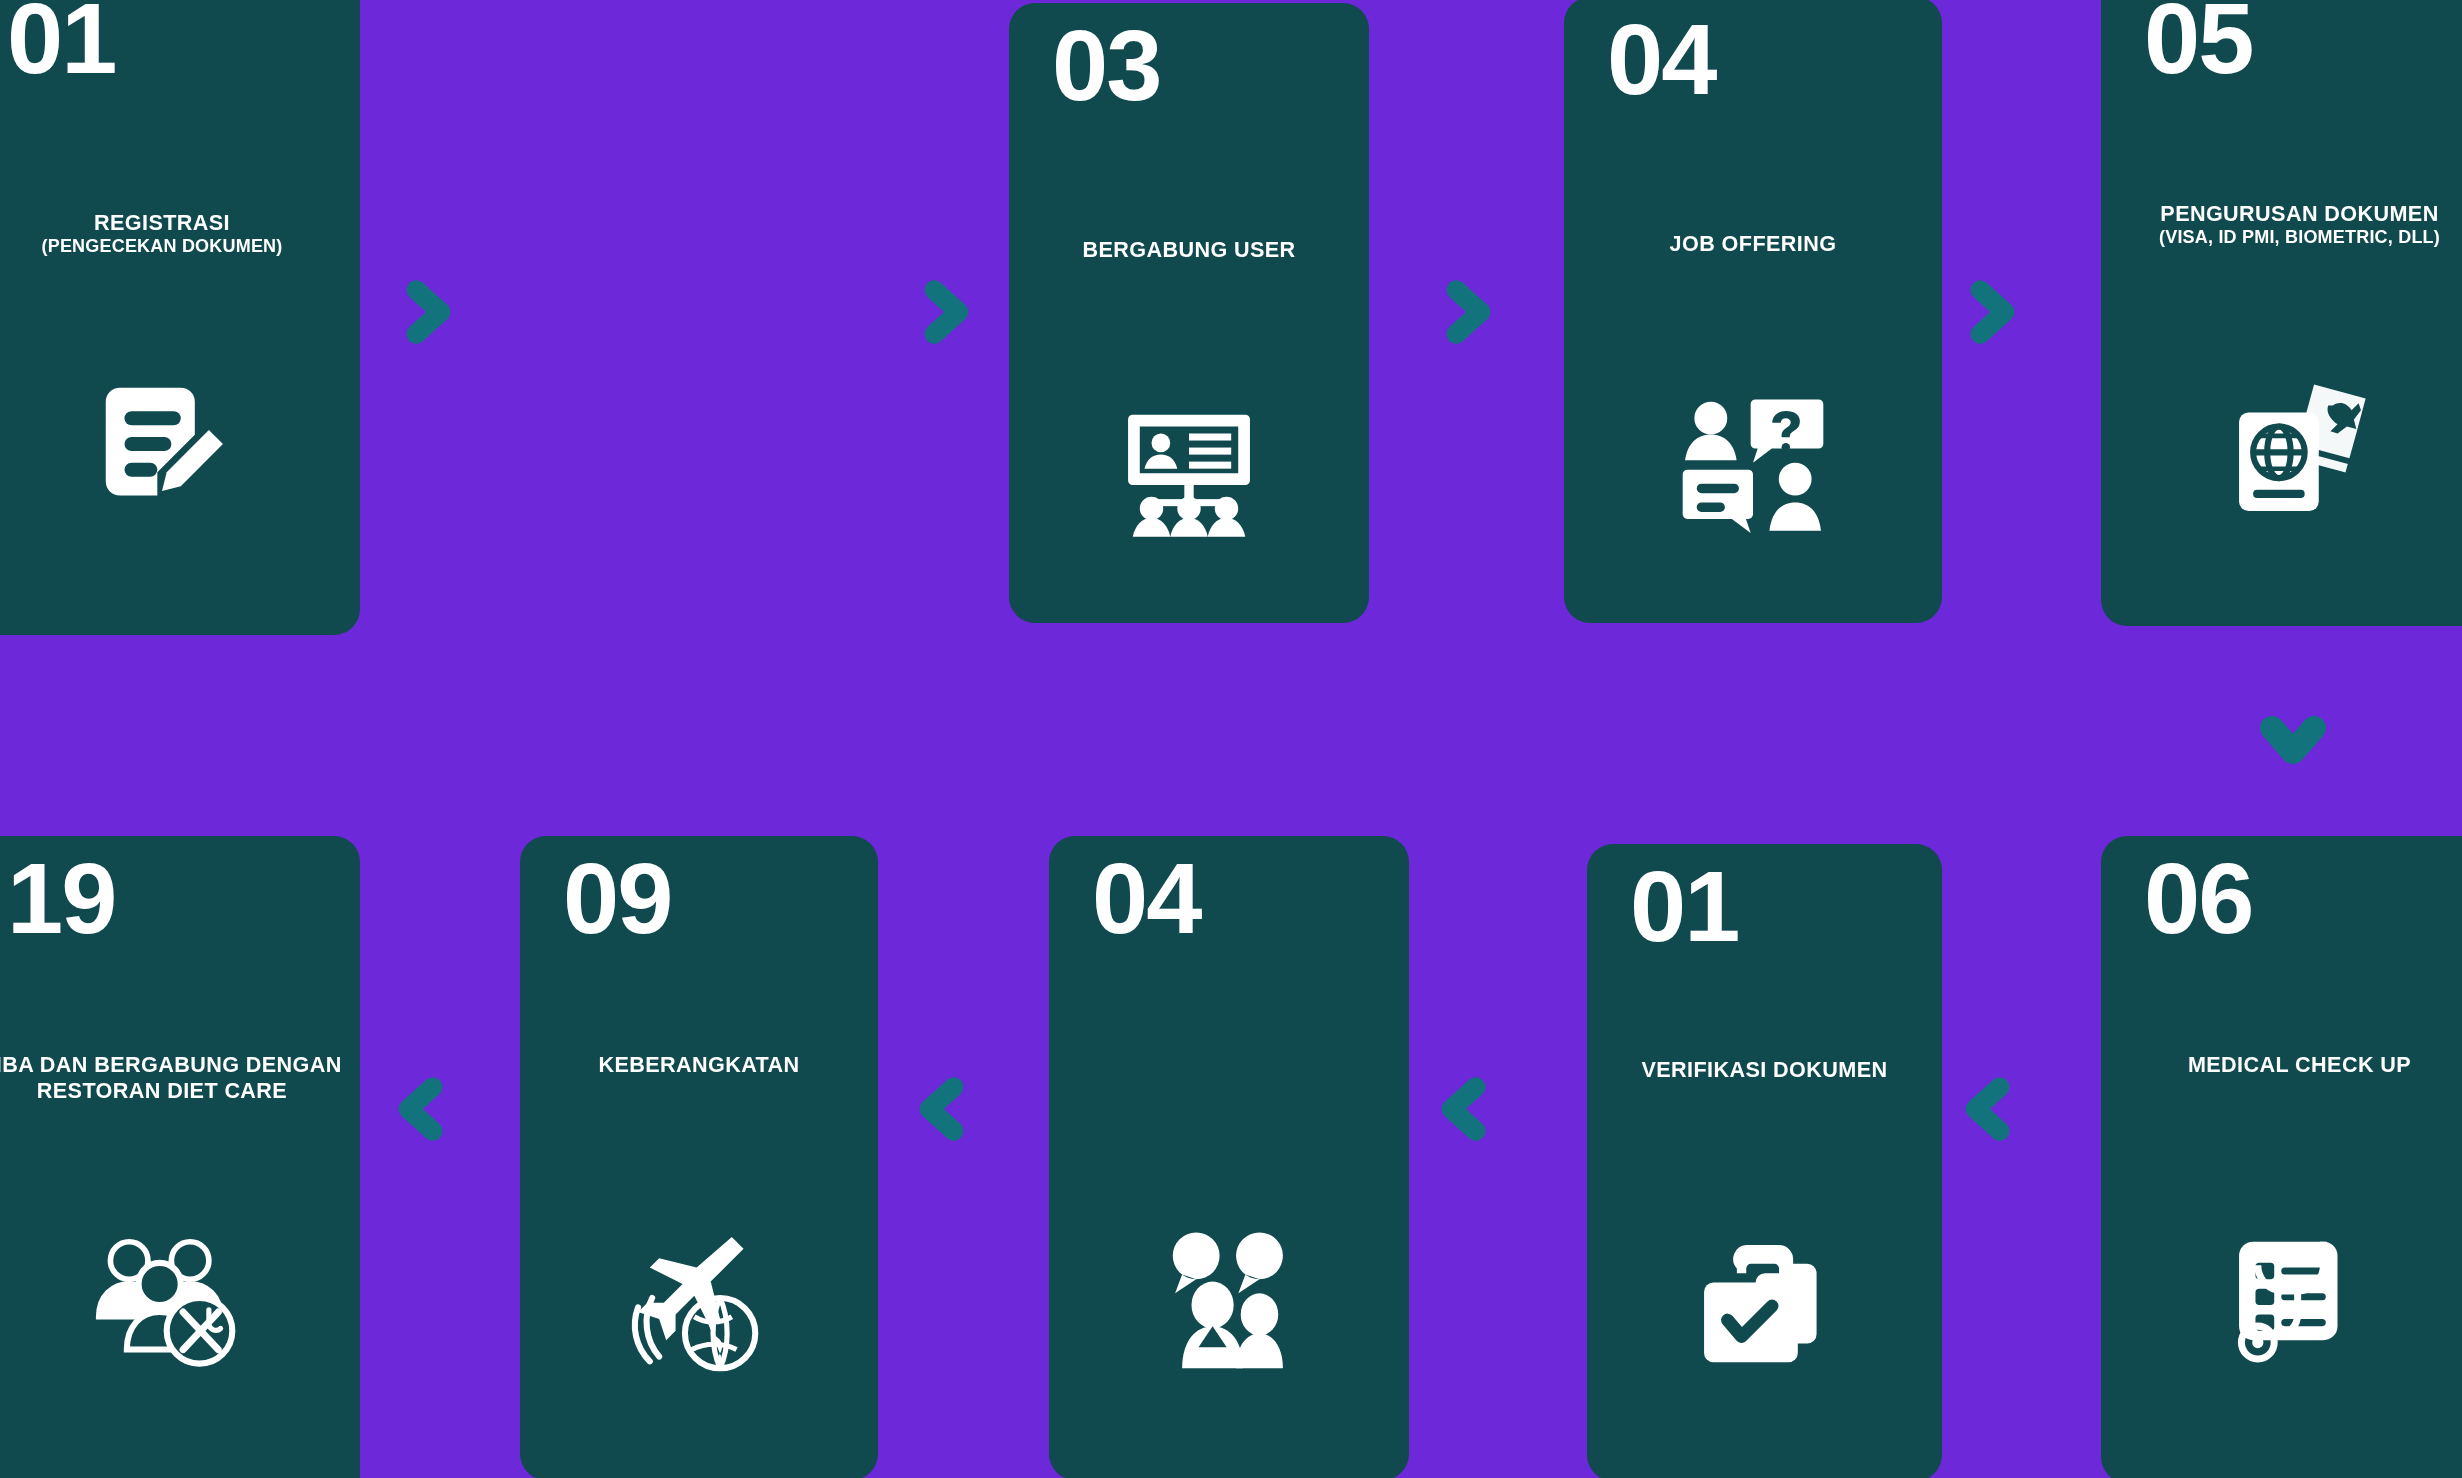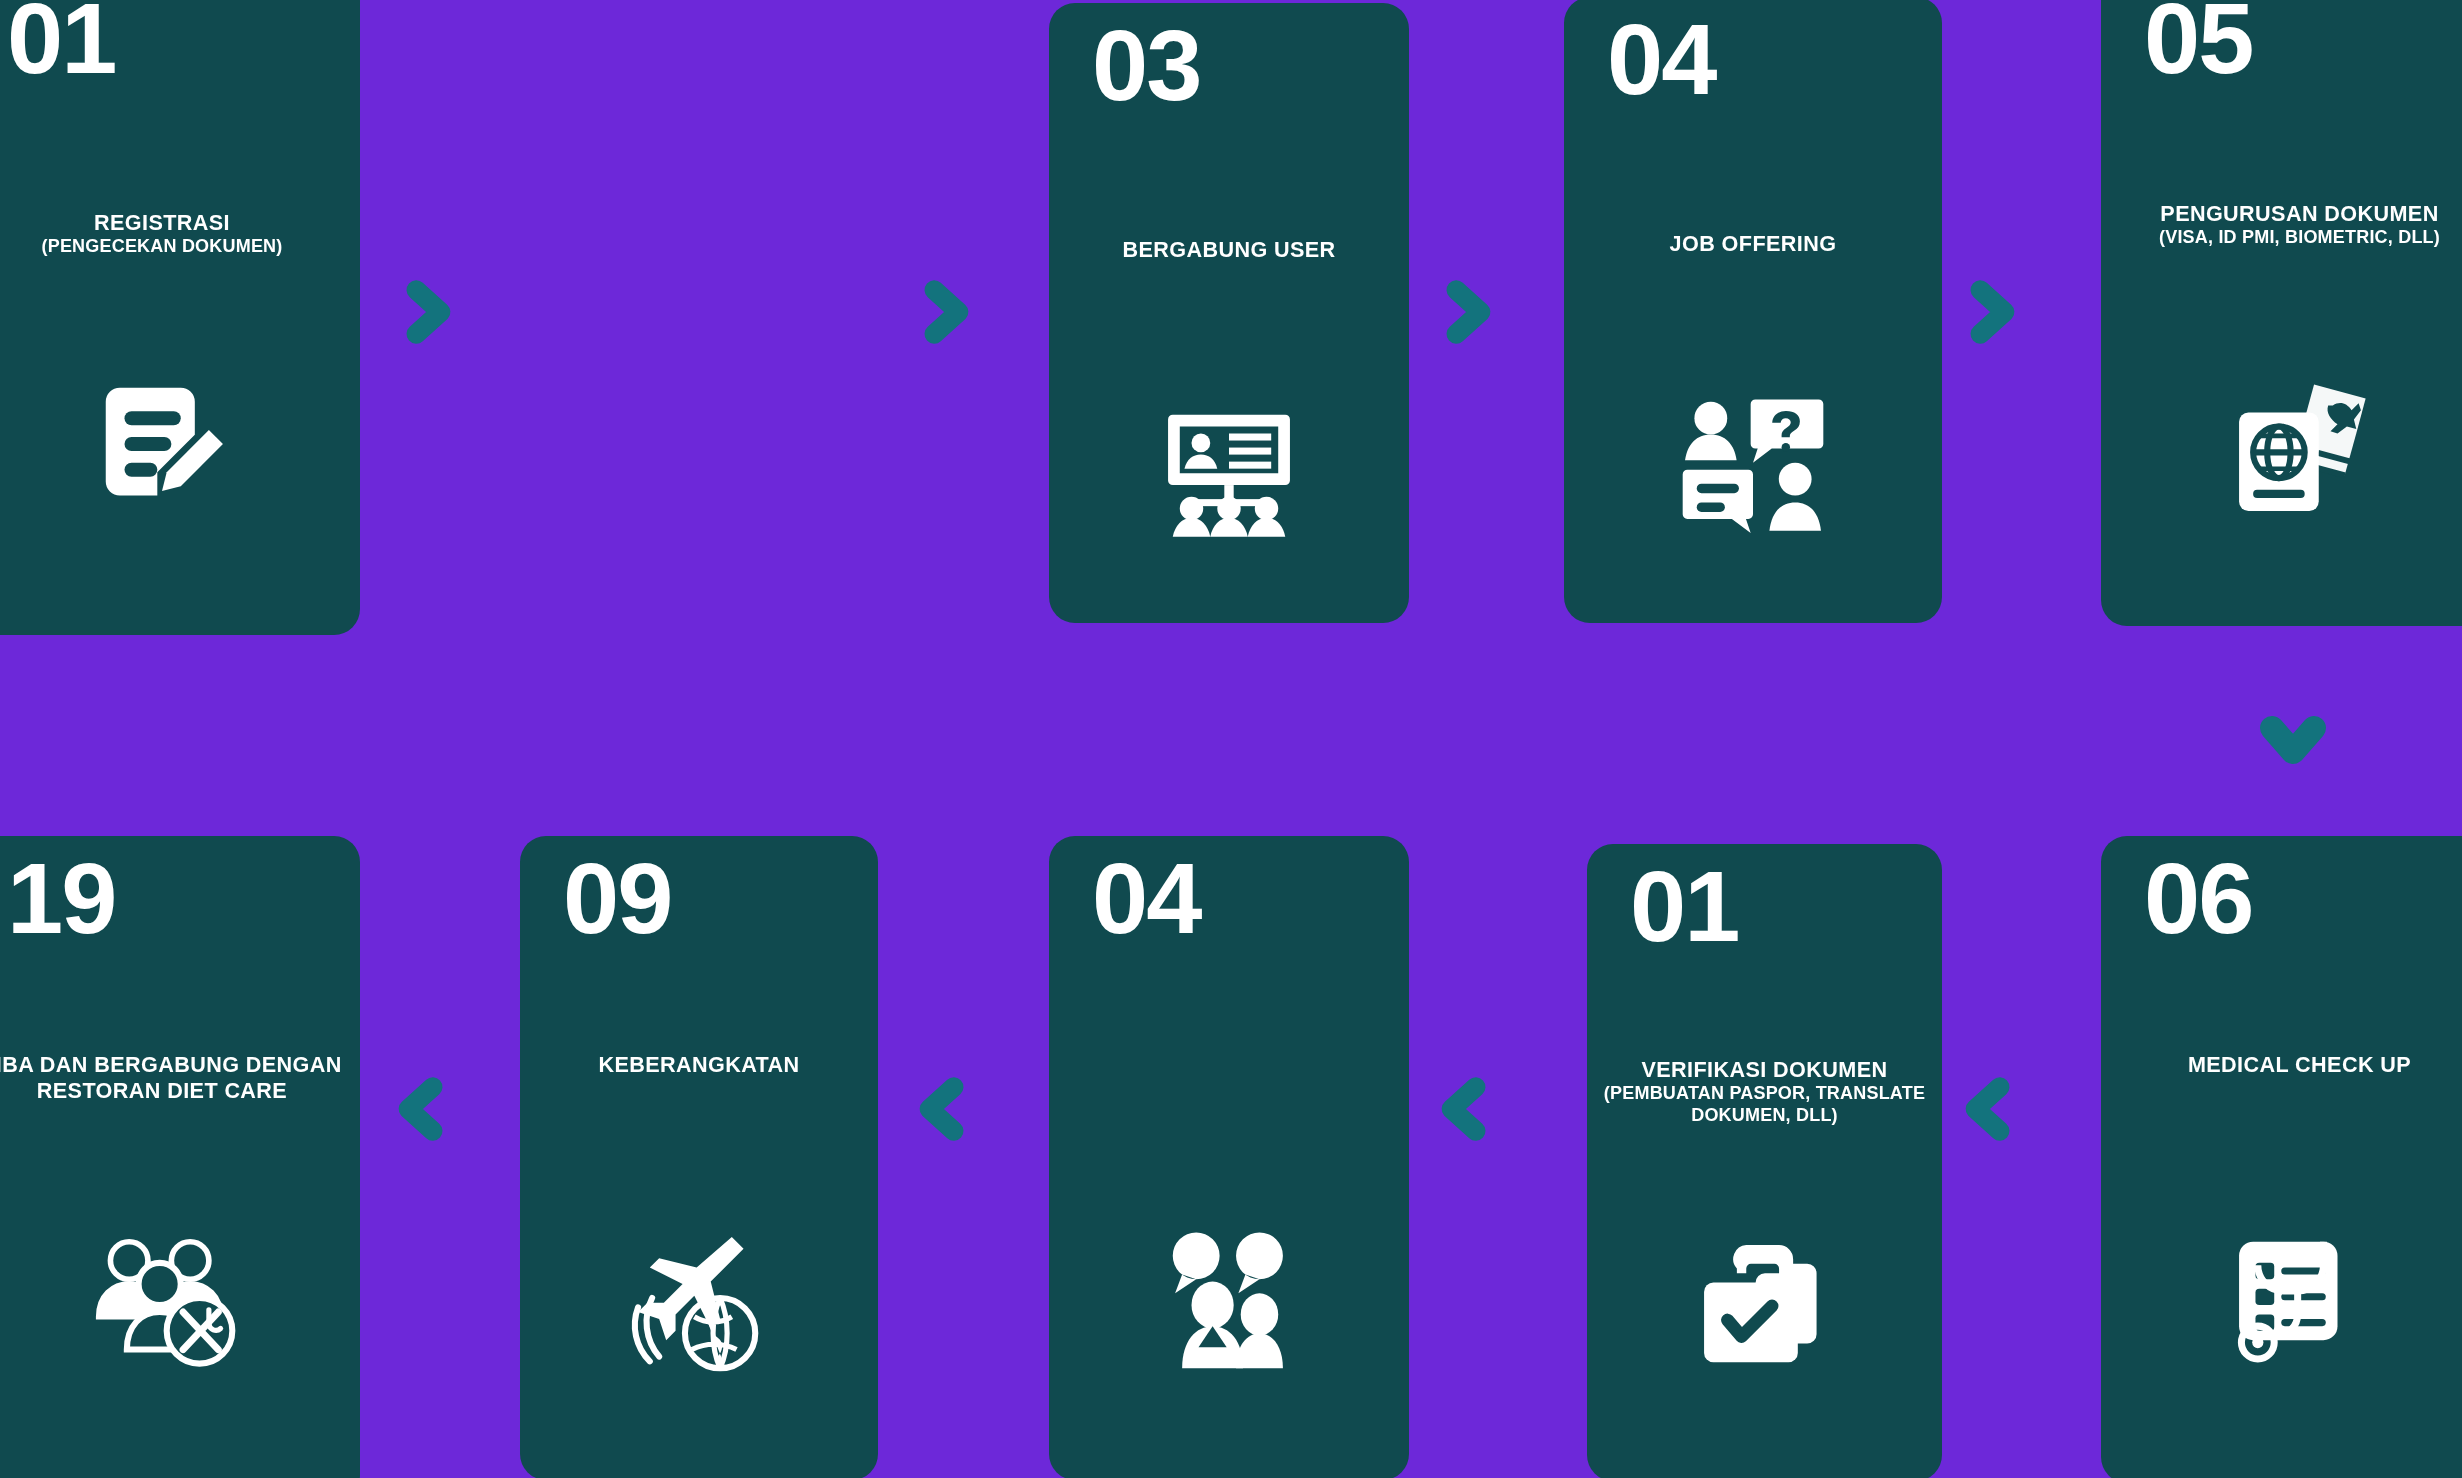--- a/index.html
+++ b/index.html
@@ -112,21 +112,21 @@
       </svg>
   </div>
 
 
   <div class="chev" style="left:905px;top:273px;">
     <svg viewBox="0 0 64 64">
         <path d="M24 14 L44 32 L24 50"></path>
       </svg>
   </div>
 
-  <div class="card" style="left:1049px;top:3px;width:360px;height:620px;">
+  <div class="card" style="left:1009px;top:3px;width:360px;height:620px;">
     <div class="num">03</div>
     <div class="titlewrap">
       <div class="title">BERGABUNG USER</div>
       <div class="subtitle"></div>
     </div>
     <div class="iconbox">
       <svg viewBox="0 0 64 64">
         <path d="M8 8h48a2 2 0 0 1 2 2v26a2 2 0 0 1-2 2H8a2 2 0 0 1-2-2V10a2 2 0 0 1 2-2zm3 5v20h42V13z"></path>
         <circle cx="20" cy="20" r="4"></circle>
         <path d="M13 31c1-4 3.5-6 7-6s6 2 7 6z"></path>
@@ -277,21 +277,20 @@
   <div class="chev" style="left:1427px;top:1070px;">
     <svg viewBox="0 0 64 64">
         <path d="M40 14 L20 32 L40 50"></path>
       </svg>
   </div>
 
   <div class="card row2" style="left:1587px;top:844px;width:355px;height:637px;">
     <div class="num">01</div>
     <div class="titlewrap" style="left:-17px;right:-17px;top:213px;">
       <div class="title">VERIFIKASI DOKUMEN</div>
-      <div class="subtitle">(PEMBUATAN PASPOR, TRANSLATE DOKUMEN, DLL)</div>
     </div>
     <div class="iconbox">
       <svg viewBox="0 0 64 64">
         <path d="M24 6h14a6 6 0 0 1 6 6v2h6a4 4 0 0 1 4 4v26a4 4 0 0 1-4 4H28V22a4 4 0 0 1 4-4h6v-2a2 2 0 0 0-2-2H26a2 2 0 0 0-2 2v2h-4v-2a6 6 0 0 1 4-10z"></path>
         <rect x="6" y="22" width="40" height="34" rx="4"></rect>
         <path d="M16 38l6 7 13-13" fill="none" stroke="#104A4F" stroke-width="5.5" stroke-linecap="round" stroke-linejoin="round"></path>
       </svg>
     </div>
   </div>
 

